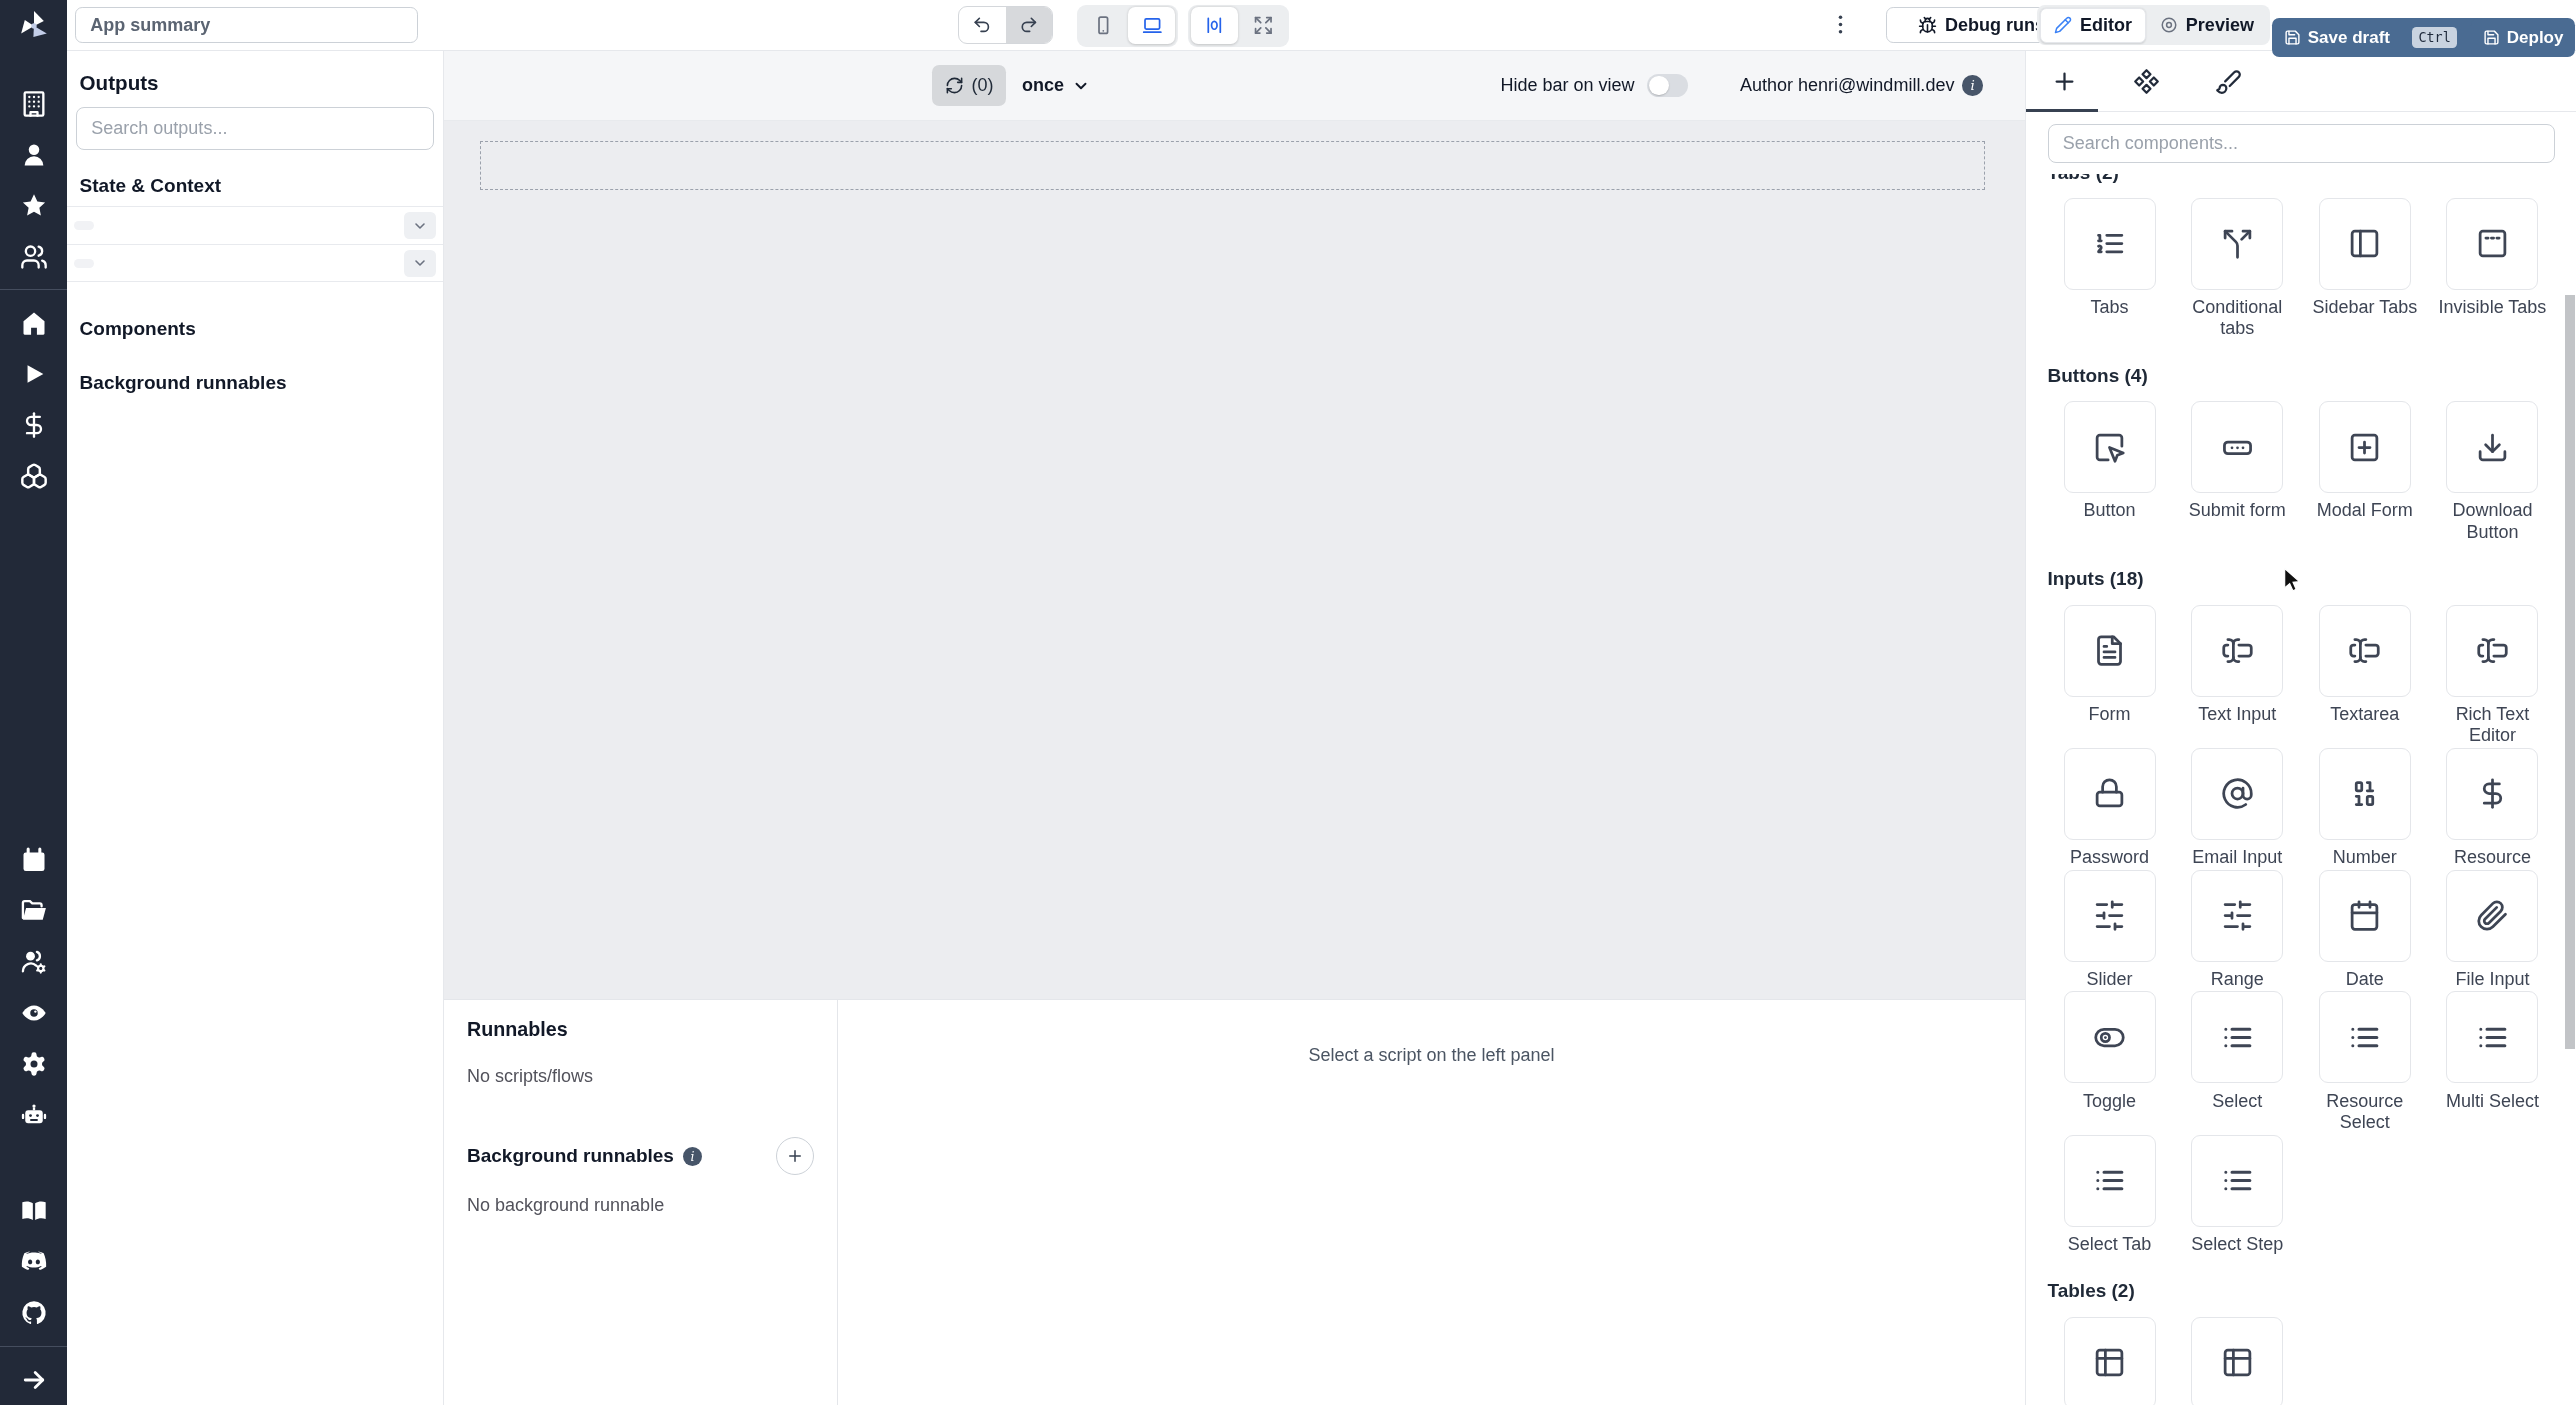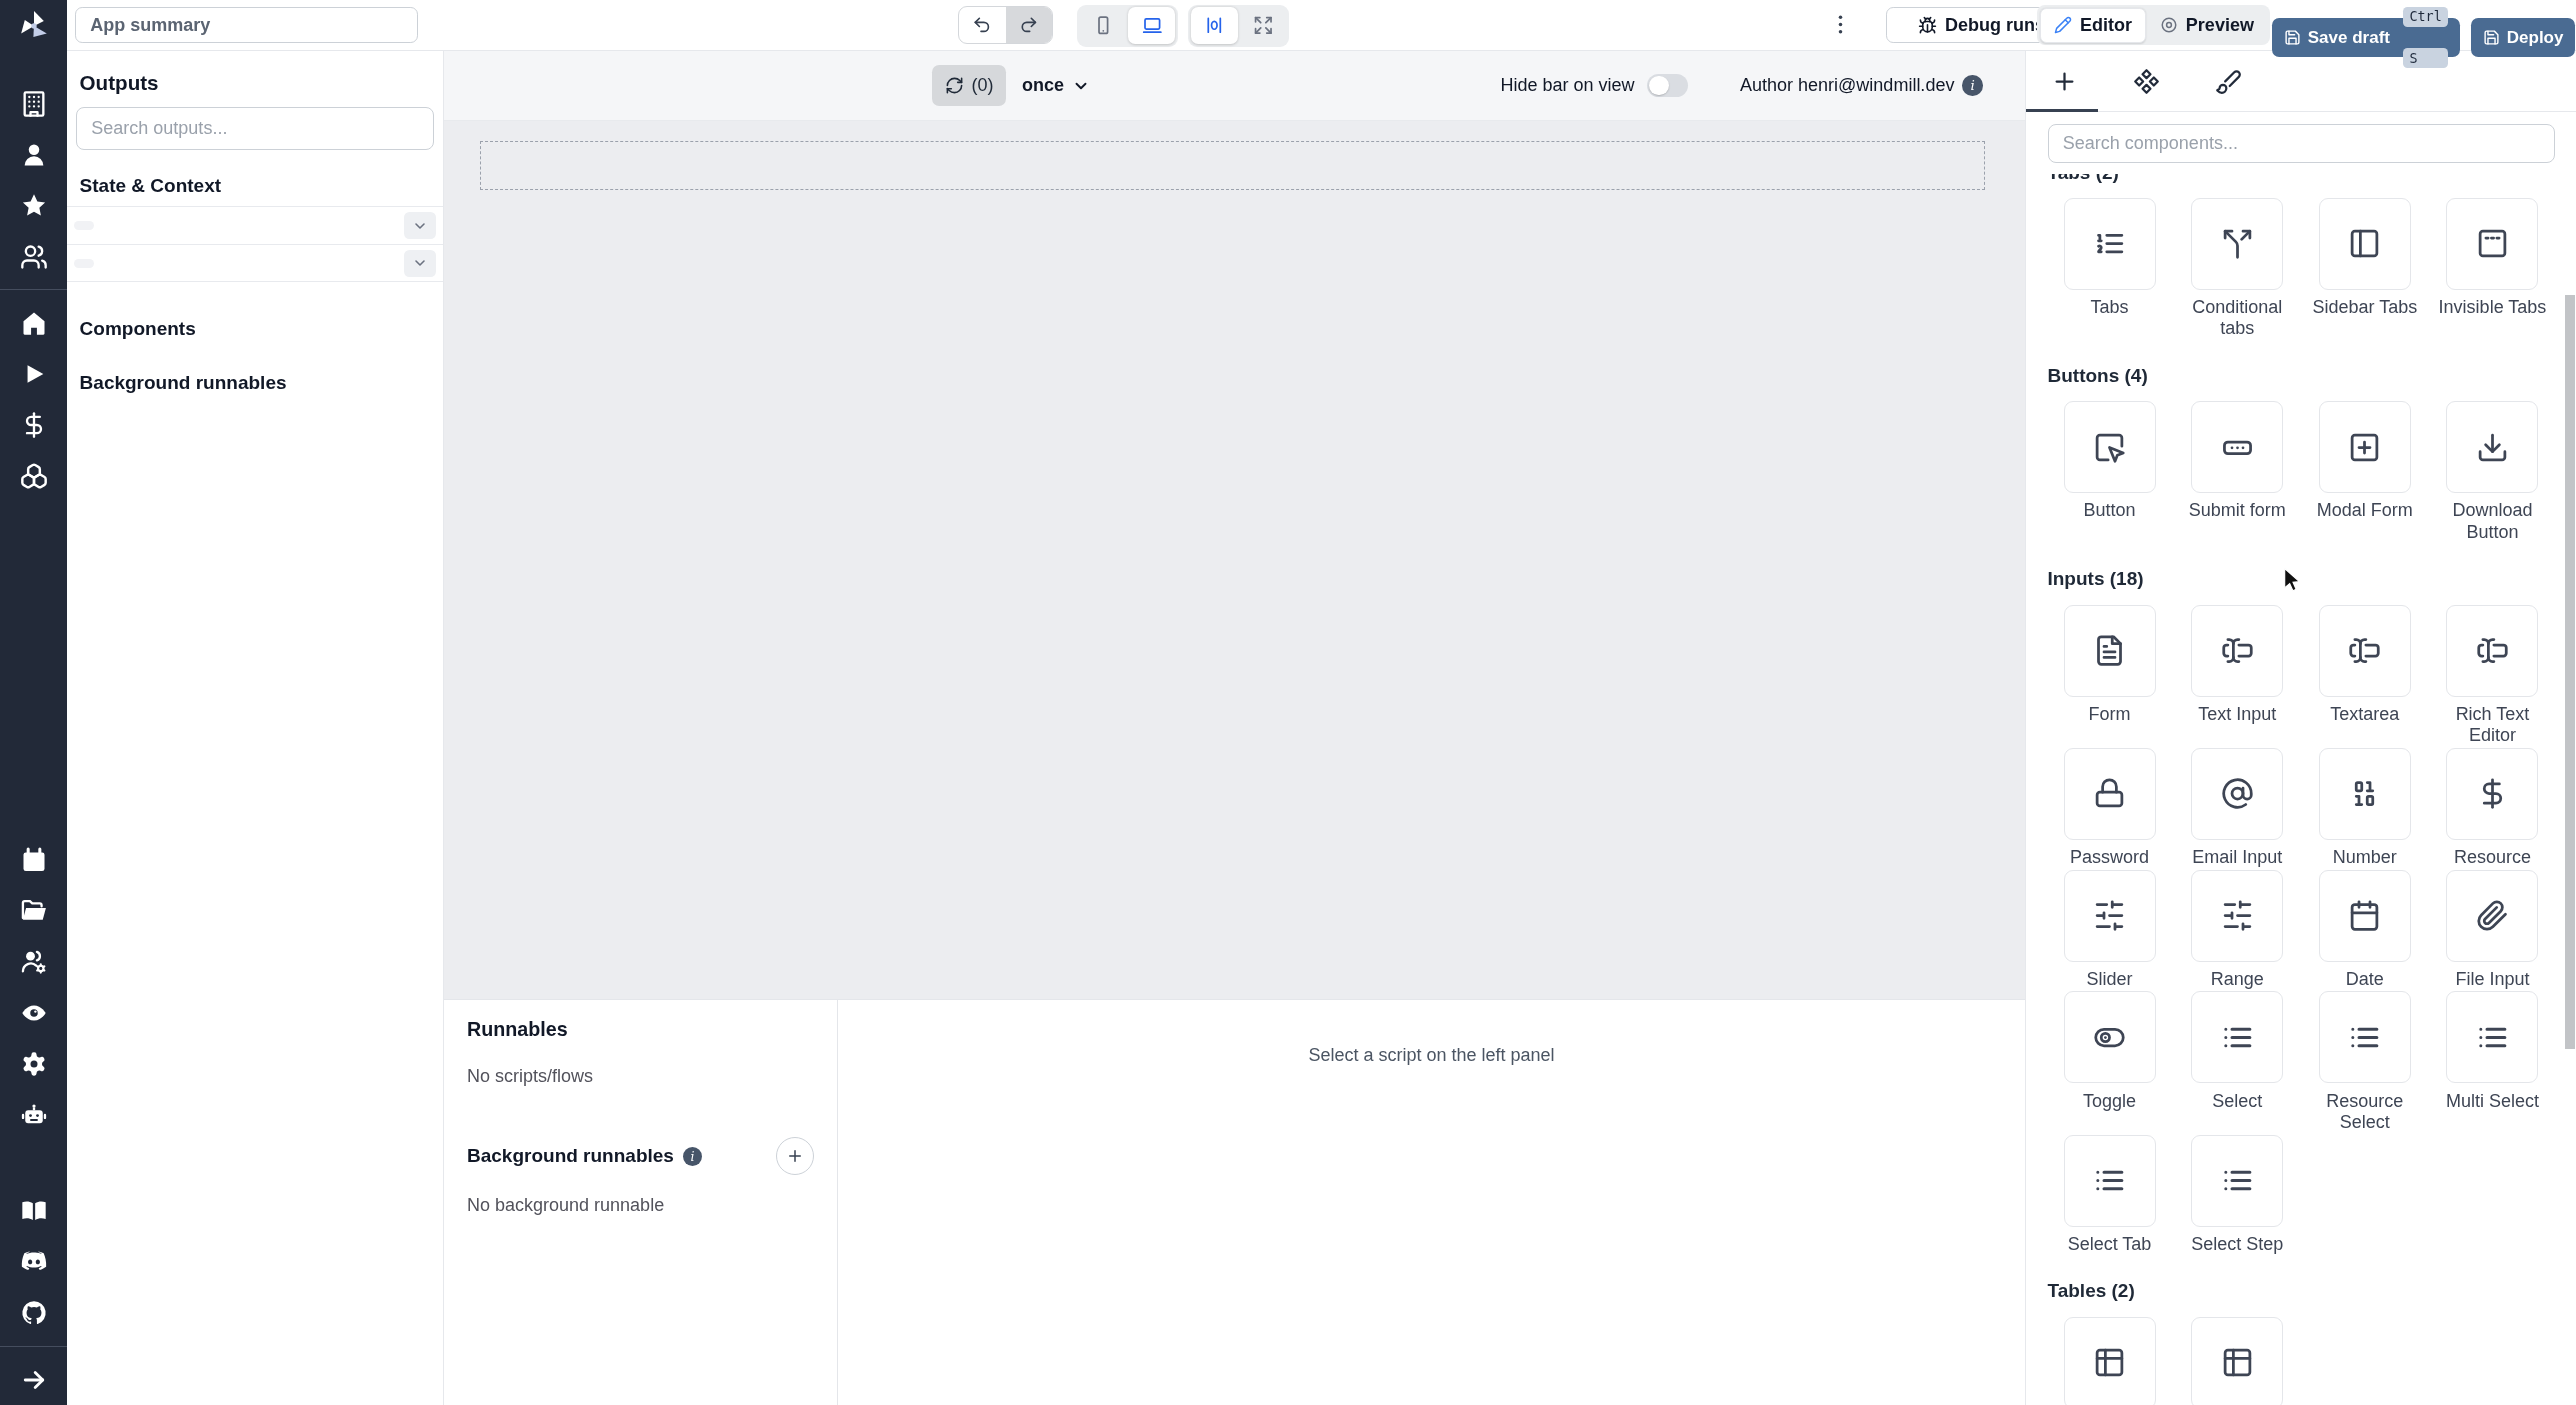--- a/index.html
+++ b/index.html
@@ -409,21 +409,21 @@
       </div>
     </div>
 
     <div class="btn-blue" style="left:2205px">
       <svg viewBox="0 0 24 24" fill="none" stroke="currentColor" stroke-width="2" stroke-linecap="round" stroke-linejoin="round">
           <path d="M19 21H5a2 2 0 0 1-2-2V5a2 2 0 0 1 2-2h11l5 5v11a2 2 0 0 1-2 2Z"></path>
           <path d="M17 21v-8H7v8"></path>
           <path d="M7 3v5h8"></path>
         </svg>
       <span>Save draft</span>
-      <span id="kbd-chips" style="display: inline-flex; gap: 21px; margin-left: 6px; flex-direction: column;">
+      <span id="kbd-chips" style="display: inline-flex; gap: 21px; margin-left: 15px;">
           <span class="kbd">Ctrl</span>
           <span class="kbd">S</span>
         </span>
     </div>
 
     <div class="btn-blue" style="left:2404px">
       <svg viewBox="0 0 24 24" fill="none" stroke="currentColor" stroke-width="2" stroke-linecap="round" stroke-linejoin="round">
           <path d="M19 21H5a2 2 0 0 1-2-2V5a2 2 0 0 1 2-2h11l5 5v11a2 2 0 0 1-2 2Z"></path>
           <path d="M17 21v-8H7v8"></path>
           <path d="M7 3v5h8"></path>

